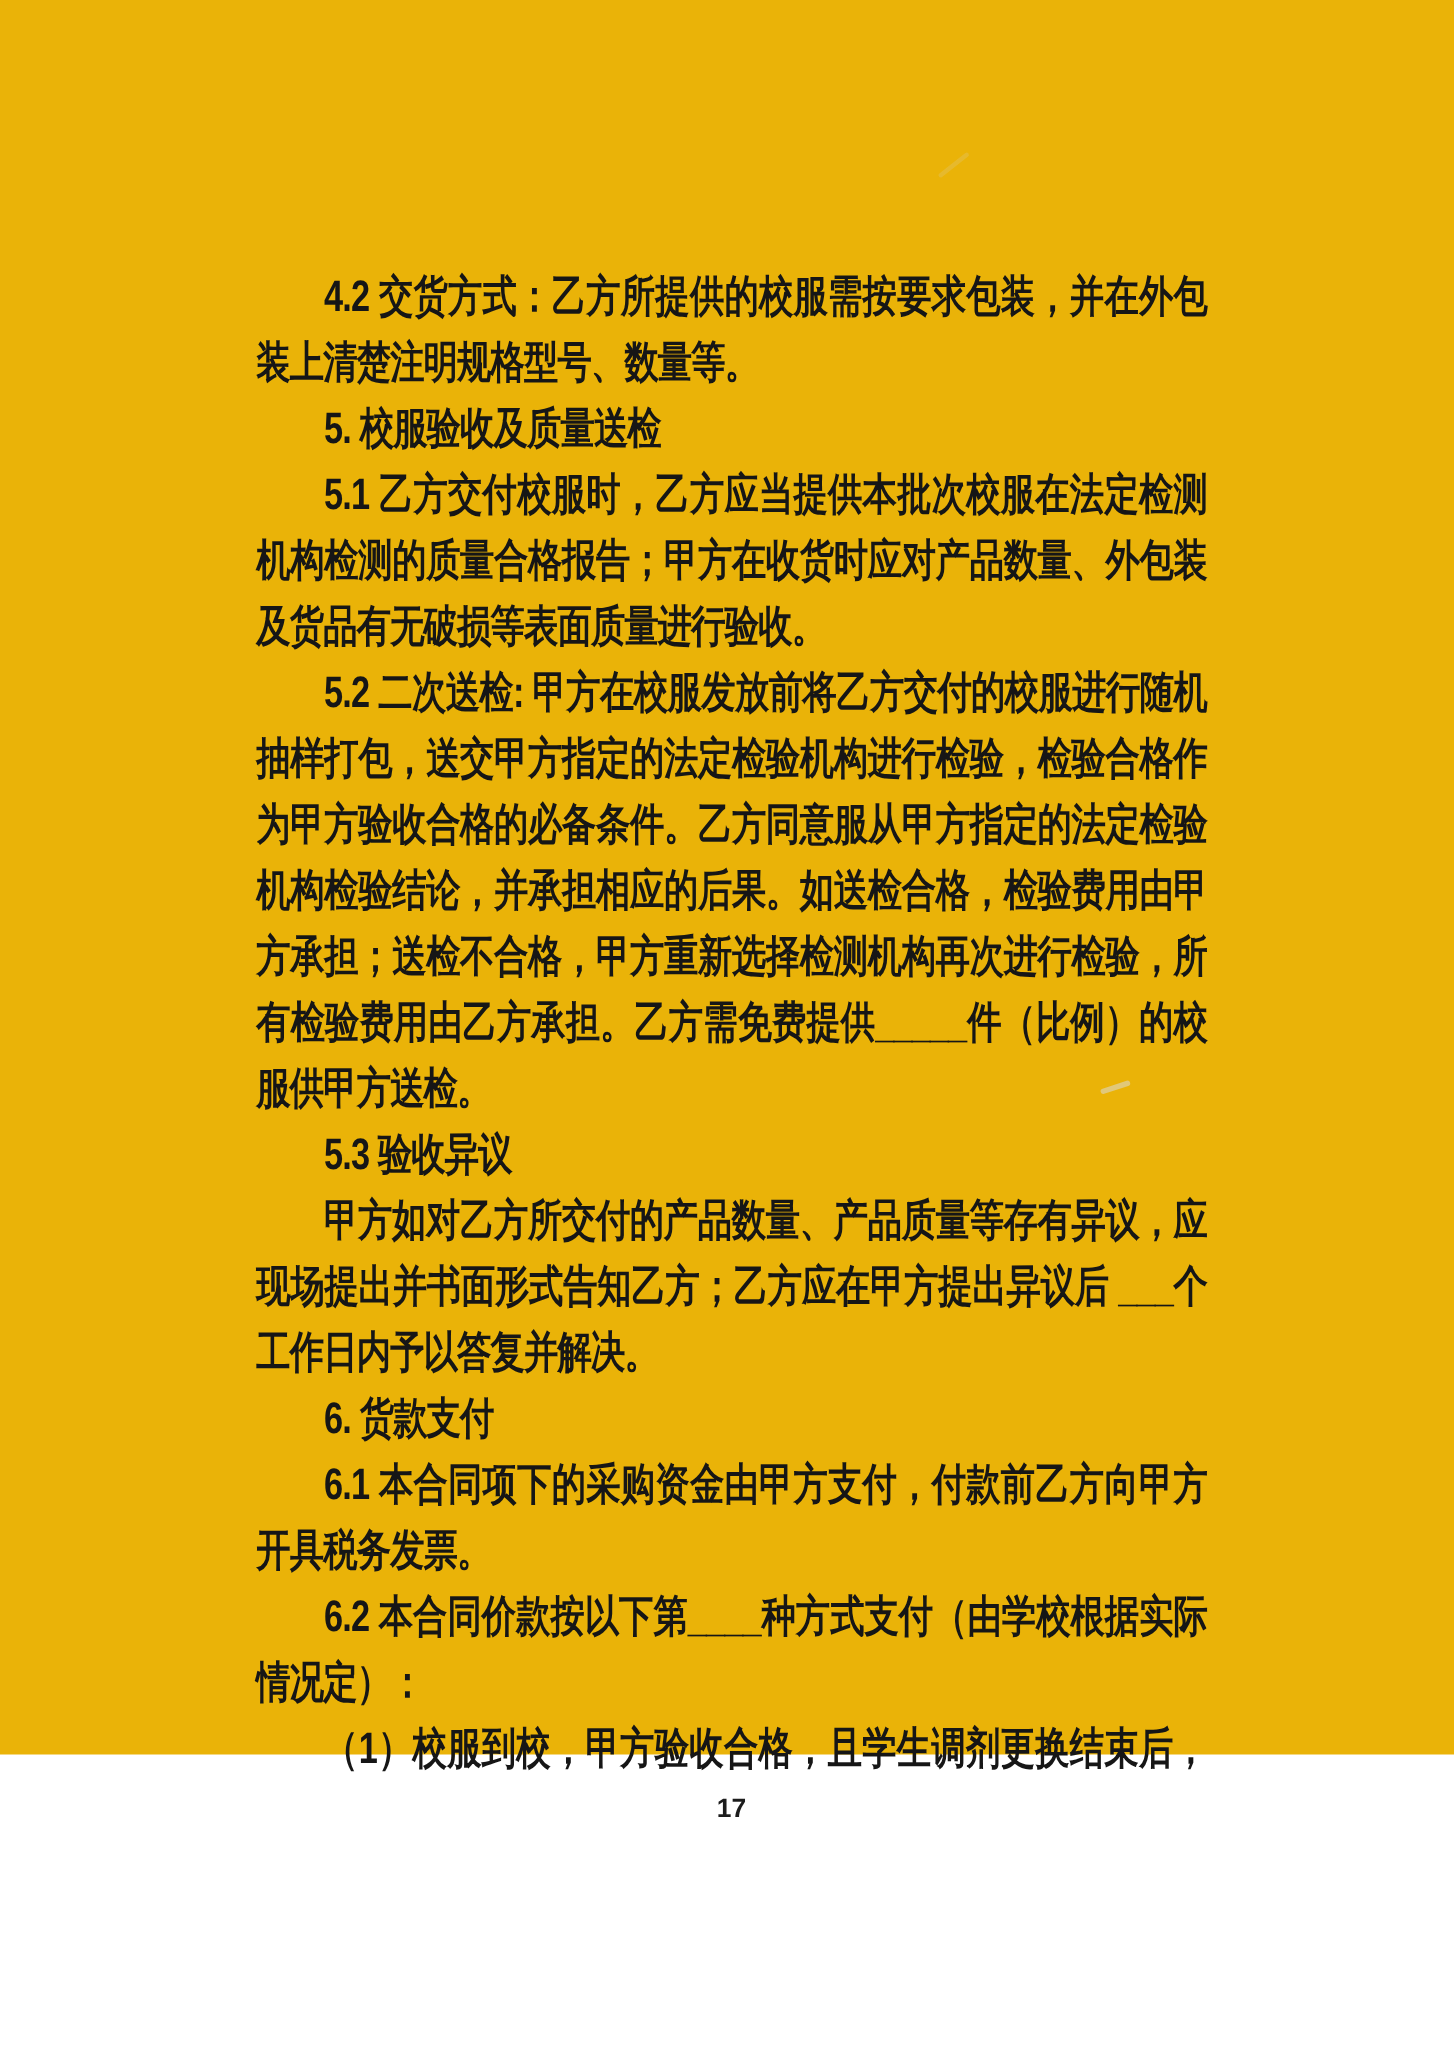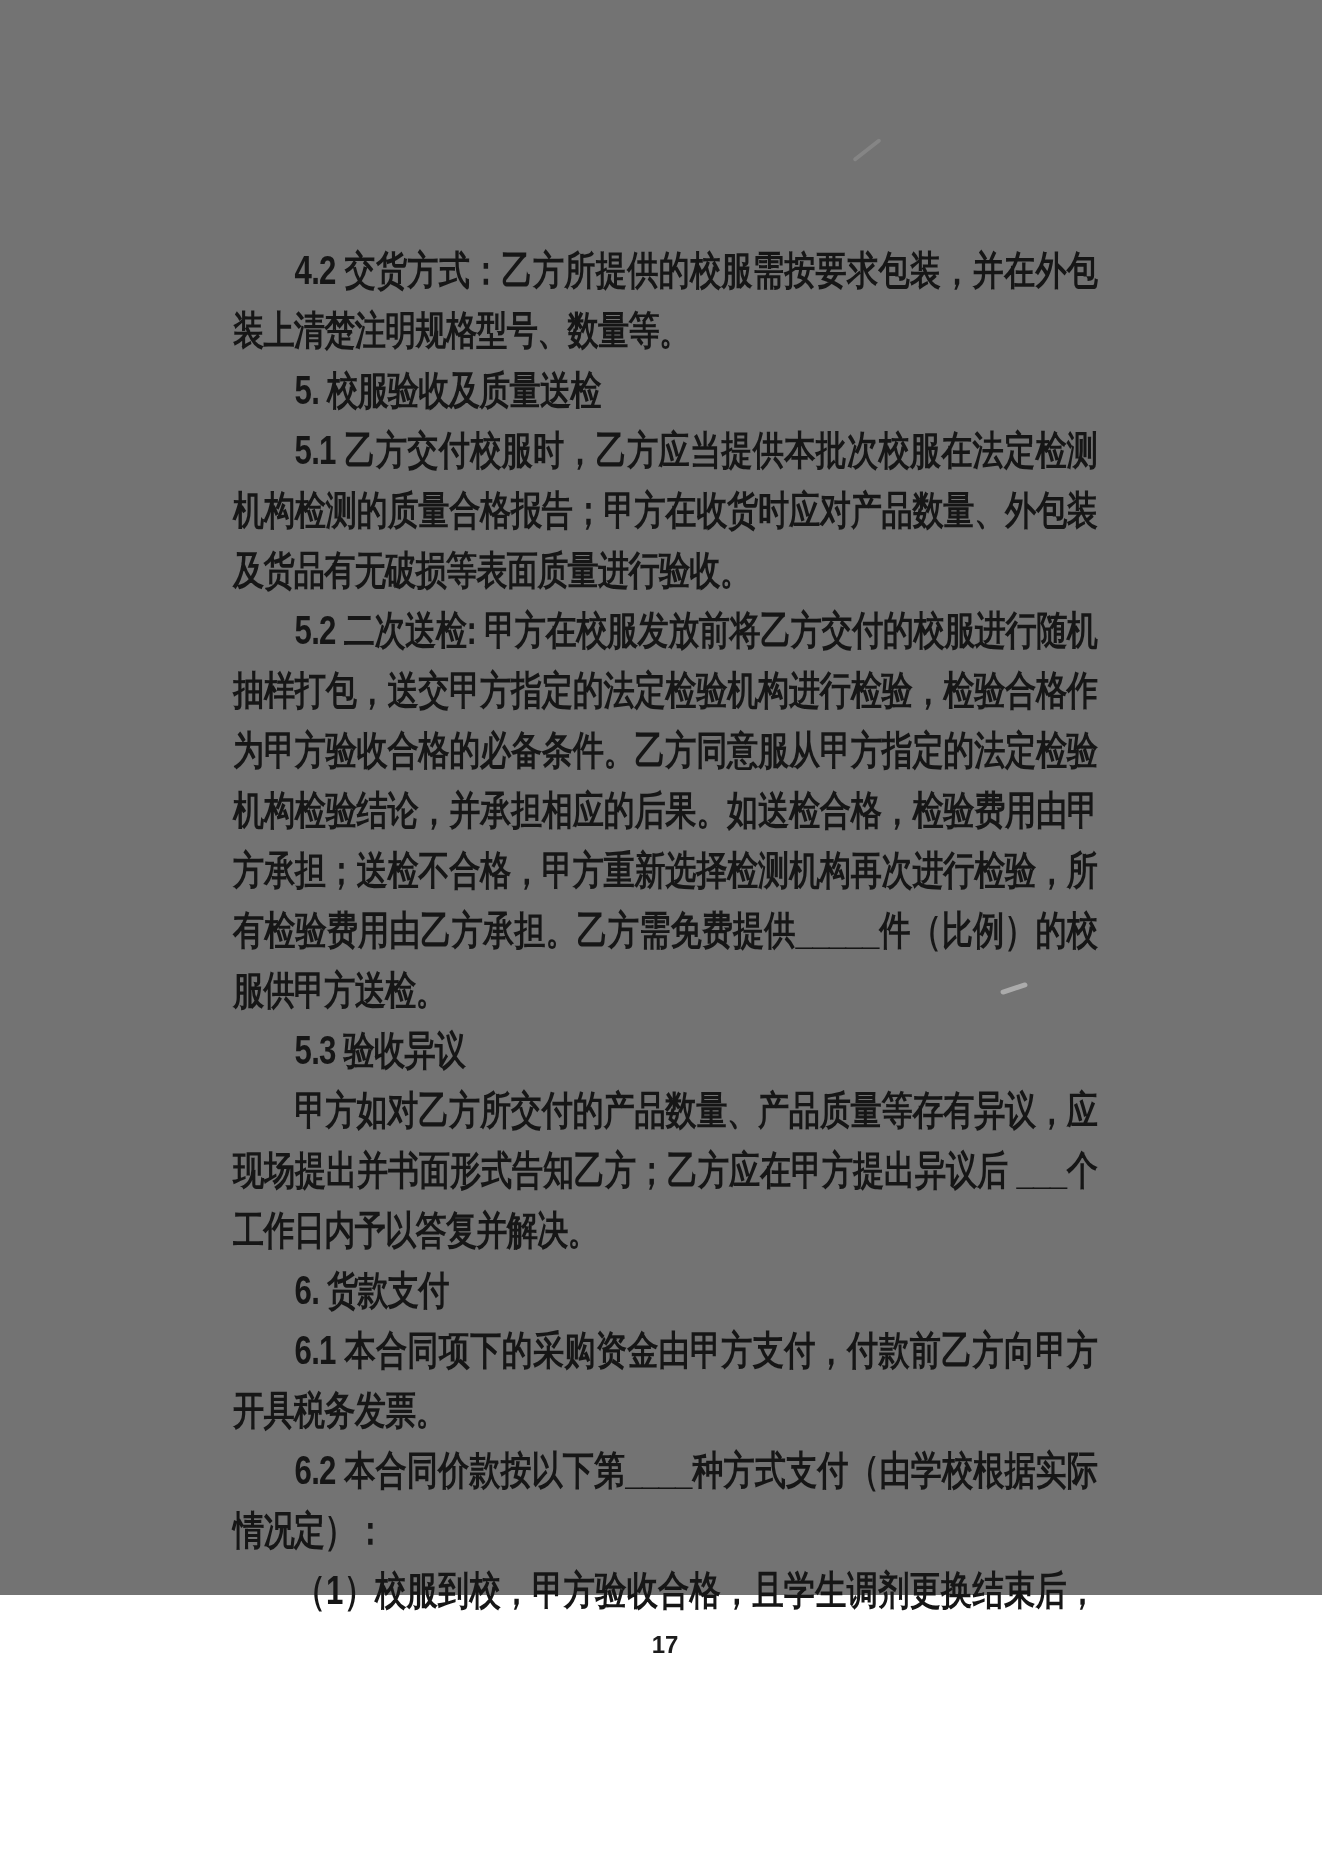--- a/index.html
+++ b/index.html
@@ -8,21 +8,21 @@
     width: 1322px;
     height: 1871px;
     background: #ffffff;
     overflow: hidden;
     font-family: "Liberation Sans", sans-serif;
   }
   .page {
     position: relative;
     width: 1322px;
     height: 1595px;
-    background: #737373;
+    background: #eab308;
     color: #161616;
   }
   
   .textblock {
     position: absolute;
     left: 233px;
     top: 240px;
     width: 1108px;            
   }
   .line {

